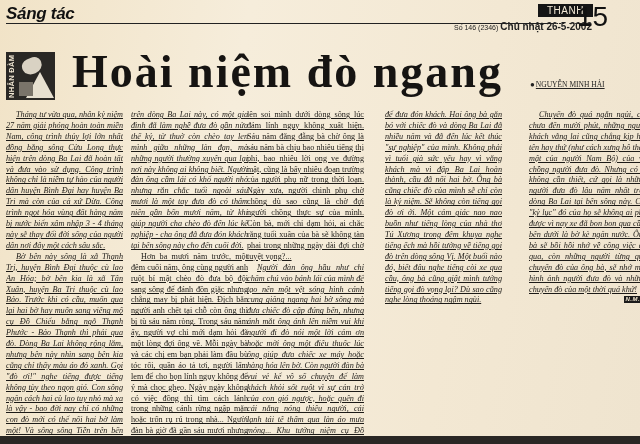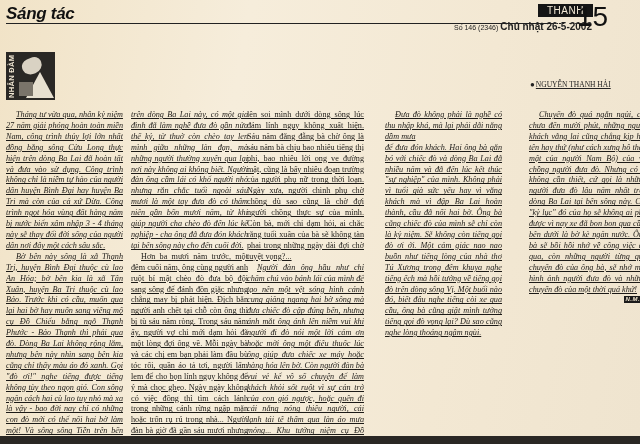--- a/index.html
+++ b/index.html
@@ -114,43 +114,43 @@
   </div>
   <div class="page-number">15</div>
 
   <div class="column-logo">
     <div class="vtext">NHẪN ĐÀM</div>
     <div class="shape1"></div>
     <div class="shape2"></div>
     <div class="shape3"></div>
   </div>
 
+  <h1 class="headline">Hoài niệm đò ngang</h1>
 
   <div class="byline">
-    <span class="dot">●</span><span>NGUYỄN THANH HẢI</span>
+    <span class="dot">●</span><span>NGUYỄN MINH HẢI</span>
   </div>
 
   <div class="col c1 it">
     <p>Tháng tư vừa qua, nhân kỷ niệm 27 năm giải phóng hoàn toàn miền Nam, công trình thủy lợi lớn nhất đồng bằng sông Cửu Long thực hiện trên dòng Ba Lai đã hoàn tất và đưa vào sử dụng. Công trình không chỉ là niềm tự hào của người dân huyện Bình Đại hay huyện Ba Tri mà còn của cả xứ Dừa. Công trình ngọt hóa vùng đất hàng năm bị nước biển xâm nhập 3 - 4 tháng này sẽ thay đổi đời sống của người dân nơi đây một cách sâu sắc.</p>
     <p>Bờ bên này sông là xã Thạnh Trị, huyện Bình Đại thuộc cù lao An Hóa; bờ bên kia là xã Tân Xuân, huyện Ba Tri thuộc cù lao Bảo. Trước khi có cầu, muốn qua lại hai bờ hay muốn sang viếng mộ cụ Đồ Chiểu bằng ngõ Thạnh Phước - Bảo Thạnh thì phải qua đò. Dòng Ba Lai không rộng lắm, nhưng bên này nhìn sang bên kia cũng chỉ thấy màu áo đỏ xanh. Gọi "đò ơi!" nghe tiếng được tiếng không tùy theo ngọn gió. Con sông ngăn cách hai cù lao tuy nhỏ mà xa là vậy - bao đời nay chỉ có những con đò mới có thể nối hai bờ làm một! Và sông sông Tiền trên bến Rạch Miễu còn ngăn cách Bến Tre với vùng còn lại của đồng bằng sông Cửu Long.</p>
 
   </div>
 
   <div class="col c2">
     <p class="it" style="text-indent:0;font-style:italic">trên dòng Ba Lai này, có một gia đình đã làm nghề đưa đò gần nửa thế kỷ, từ thuở còn chèo tay len mình giữa những làn đạn, mà những người thường xuyên qua lại nơi này không ai không biết. Người đàn ông cầm lái có khổ người nhỏ nhưng rắn chắc tuổi ngoài sáu mươi là một tay đưa đò có thâm niên gần bốn mươi năm, từ khi giúp người cha chèo đò đến lúc kế nghiệp - cha ông đã đưa đón khách tại bến sông này cho đến cuối đời.</p>
     <p>Hơn ba mươi năm trước, một đêm cuối năm, ông cùng người anh ruột bí mật chèo đò đưa bộ đội sang sông để đánh đồn giặc nhưng chẳng may bị phát hiện. Địch bắn người anh chết tại chỗ còn ông thì bị tù sáu năm ròng. Trong sáu năm ấy, người vợ chỉ mới dạm hỏi đã một lòng đợi ông về. Mỗi ngày bà và các chị em bạn phải làm đầu bù tóc rối, quần áo tả tơi, người lấm lem để cho bọn lính ngụy không để ý mà chọc ghẹo. Ngày ngày không có việc đồng thì tìm cách lánh trong những cánh rừng ngập mặn hoặc trốn rụ rú trong nhà... Người đàn bà giờ đã gần sáu mươi nhưng vẫn phảng phất một vẻ đẹp chất phác, hiền dịu như phần đông những người phụ nữ Việt Nam. Có lẽ thời con gái, bà đẹp lắm. Nhưng cái đẹp ấy chắc cũng chỉ để mình ông nhìn ngắm, hoặc thi thoảng bà len</p>
   </div>
 
   <div class="col c3">
     <p style="text-indent:0">lên soi mình dưới dòng sông lúc đám lính ngụy không xuất hiện. Sáu năm đằng đẵng bà chờ ông là sáu năm bà chịu bao nhiêu tiếng thị phi, bao nhiêu lời ong ve đường mật, cũng là bấy nhiêu đoạn trường của người phụ nữ trong thời loạn. Ngày xưa, người chinh phụ chờ chồng dù sao cũng là chờ đợi người chồng thực sự của mình. Còn bà, mới chỉ dạm hỏi, ai chắc rằng tuổi xuân của bà sẽ không tàn phai trong những ngày dài đợi chờ tuyệt vọng?...</p>
     <p style="font-style:italic">Người đàn ông hầu như chỉ chăm chú vào bánh lái của mình để tạo nên một vệt sóng hình cánh cung giăng ngang hai bờ sông mà đưa chiếc đò cập đúng bến, nhưng ánh mắt ông ánh lên niềm vui khi người đi đò nói một lời cảm ơn hoặc mời ông một điếu thuốc lúc ông giúp đưa chiếc xe máy hoặc hàng hóa lên bờ. Còn người đàn bà vui vẻ kể vô số chuyện để làm khách khỏi sốt ruột vì sự cản trở của con gió ngược, hoặc quên đi cái nắng nóng thiêu người, cái lạnh tái tê thấm qua làn áo mưa mỏng... Khu tưởng niệm cụ Đồ Chiểu bên bờ Ba Tri được khách viếng khá đông, như là một món quà tặng của xứ sở để ông bà có nhiều khách mà đưa mà đón.</p>
   </div>
 
   <div class="col c4 it">
-    <p>Đưa đò không phải là nghề có thu nhập khá, mà lại phải dãi nắng dầm mưa</p>
     <p style="text-indent:0">để đưa đón khách. Hai ông bà gắn bó với chiếc đò và dòng Ba Lai đã nhiều năm và đã đến lúc kết thúc "sự nghiệp" của mình. Không phải vì tuổi già sức yếu hay vì vắng khách mà vì đập Ba Lai hoàn thành, cầu đã nối hai bờ. Ông bà cũng chiếc đò của mình sẽ chỉ còn là kỷ niệm. Sẽ không còn tiếng gọi đò ơi ới. Một cảm giác nao nao buồn như tiếng lòng của nhà thơ Tú Xương trong đêm khuya nghe tiếng ếch mà hồi tưởng về tiếng gọi đò trên dòng sông Vị. Một buổi nào đó, biết đâu nghe tiếng còi xe qua cầu, ông bà cũng giật mình tưởng tiếng gọi đò vọng lại? Dù sao cũng nghe lòng thoáng ngậm ngùi.</p>
   </div>
 
   <div class="col c5 it">
     <p>Chuyến đò quá ngắn ngủi, chỉ chưa đến mười phút, những người khách vãng lai cũng chẳng kịp hỏi tên hay thứ (như cách xưng hô thân mật của người Nam Bộ) của vợ chồng người đưa đò. Nhưng có lẽ không cần thiết, cứ gọi là những người đưa đò lâu năm nhất trên dòng Ba Lai tại bến sông này. Cái "kỷ lục" đó của họ sẽ không ai phá được vì nay xe đã bon bon qua cầu, bên dưới là bờ kè ngăn nước. Ông bà sẽ bồi hồi nhớ về công việc đã qua, còn những người từng qua chuyến đò của ông bà, sẽ nhớ mãi hình ảnh người đưa đò và những chuyến đò của một thời quá khứ!</p>
     <span class="endmark">N.M.H</span>
   </div>
 
   <div class="bottom-rule"></div>
 </div>

